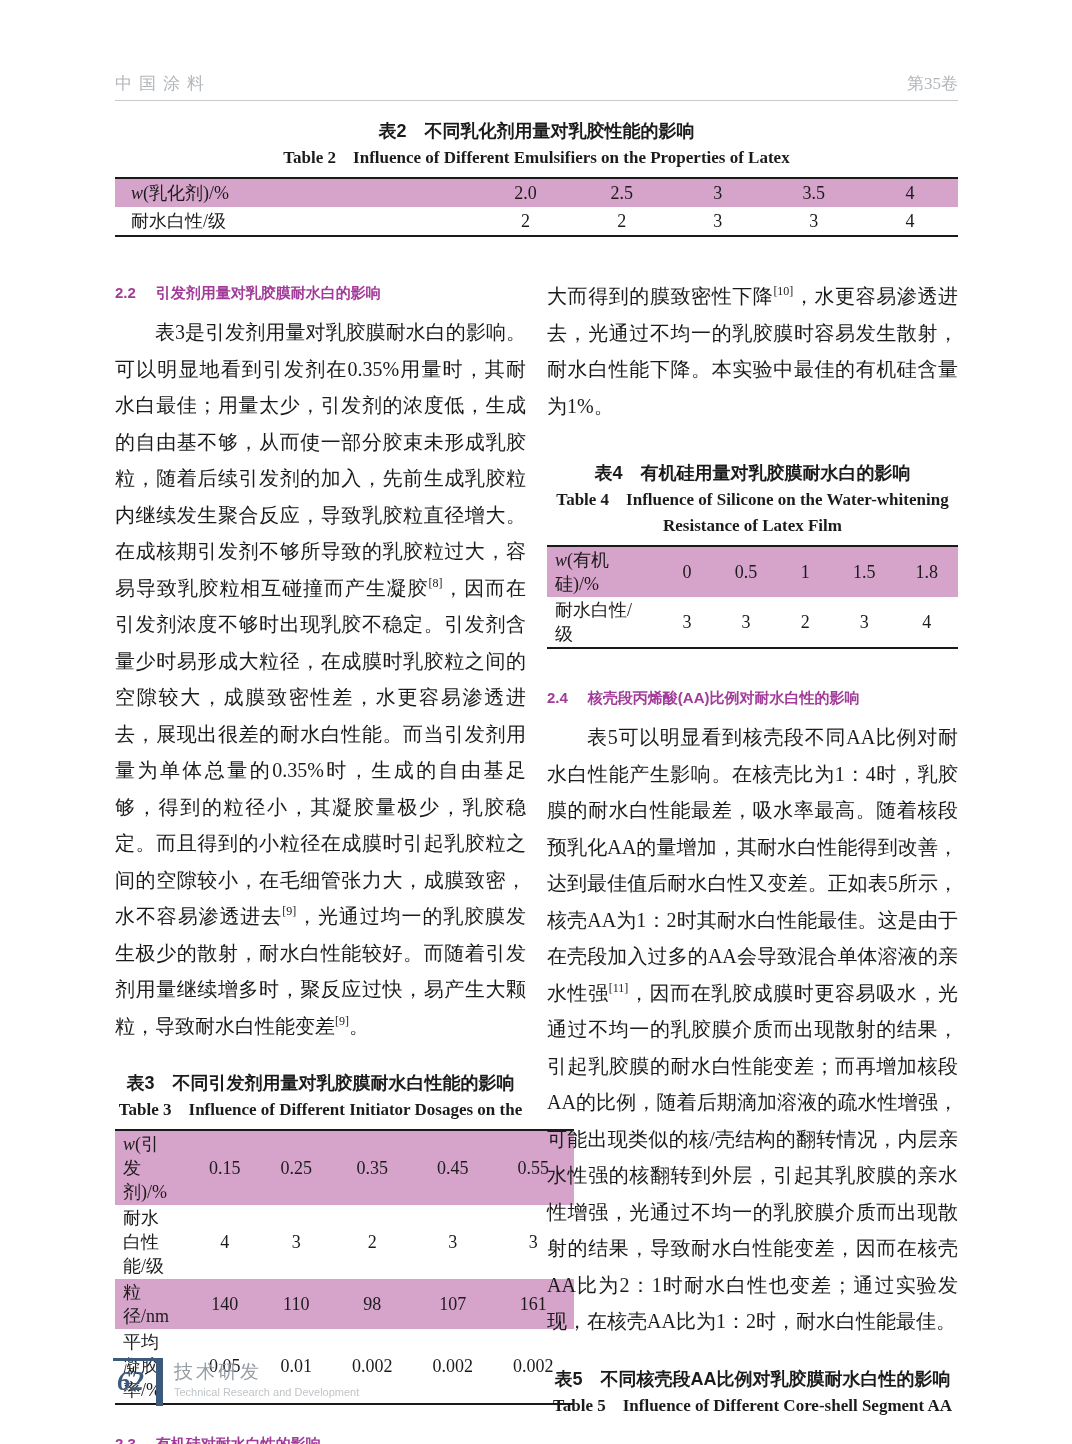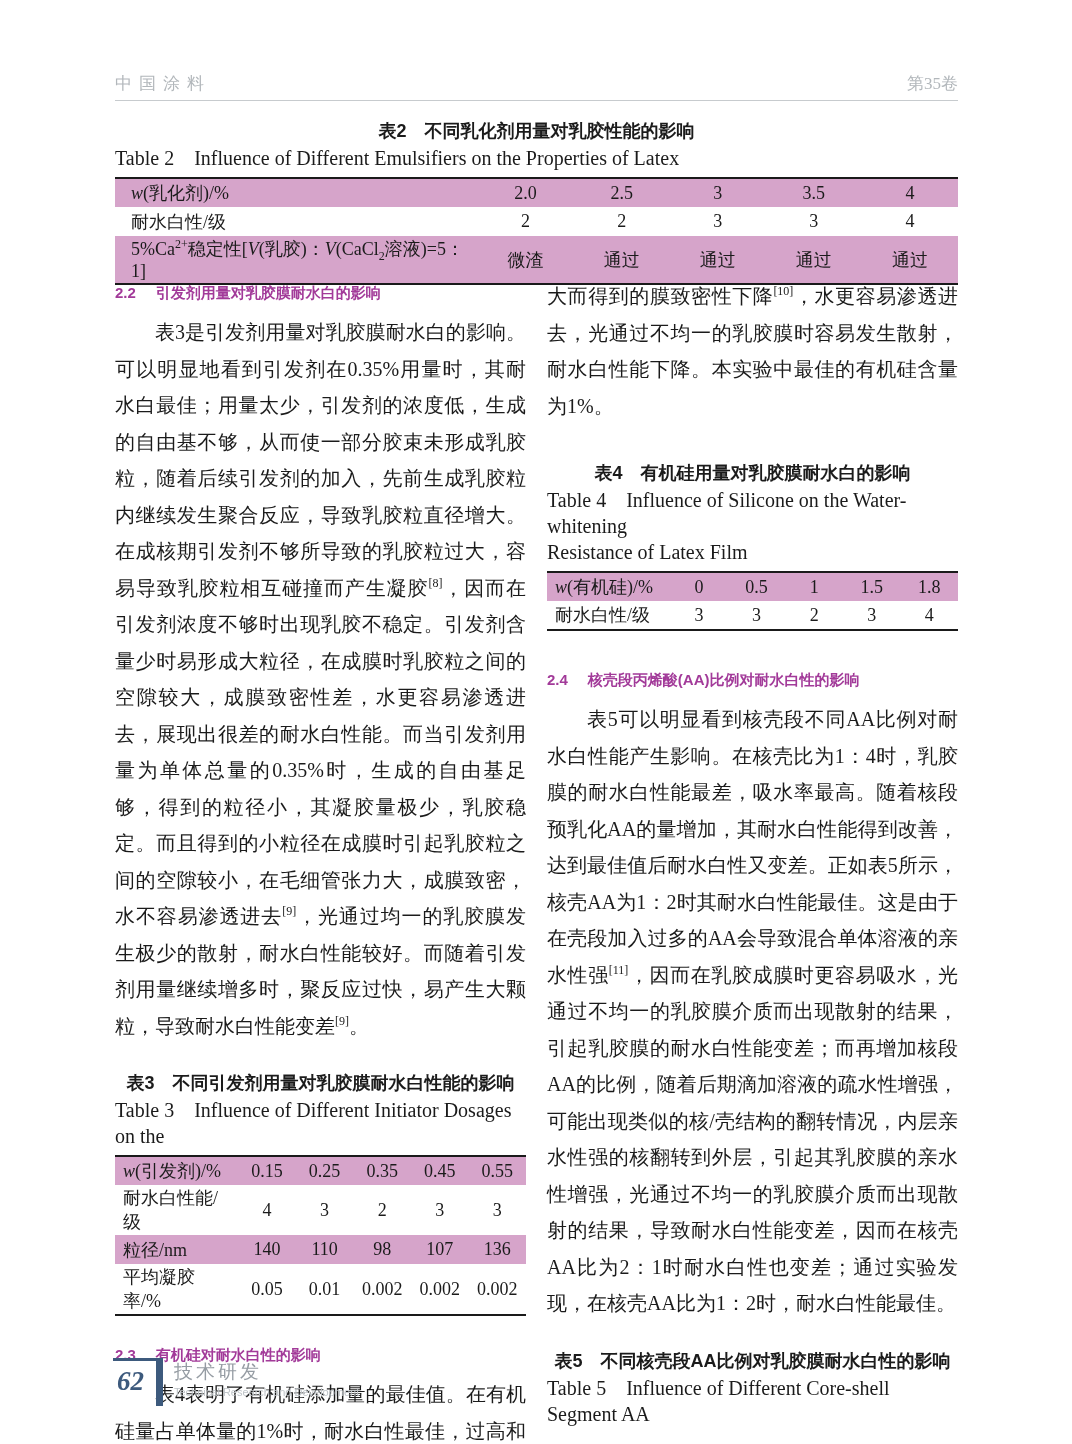--- a/index.html
+++ b/index.html
@@ -14,24 +14,24 @@
     position:absolute; left:115px; right:114px; top:72px;
     display:flex; justify-content:space-between; align-items:flex-end;
     border-bottom:1px solid #c7cbce; padding-bottom:5px;
     color:#b2b7bb; font-size:17px;
   }
   .runhead .jname { letter-spacing:7px; }
   
   .t2block { position:absolute; left:115px; right:114px; top:118px; }
   .tbl-title-zh { text-align:center; font-family:"Liberation Sans","DejaVu Sans",sans-serif;
     font-weight:bold; font-size:18px; line-height:27px; }
-  .tbl-title-en { text-align:left; font-weight:normal; font-size:20px; line-height:26px; }
+  .tbl-title-en { text-align:center; font-weight:bold; font-size:17px; line-height:26px; }
   table { width:100%; border-collapse:collapse; border-top:2px solid #1a1a1a;
     border-bottom:2px solid #1a1a1a; font-size:18px; margin-top:6px; }
-  td { text-align:center; height:29px; padding:1px 8px; }
+  td { text-align:center; height:29px; padding:1px 20px; }
   td.lbl { text-align:left; padding-left:16px; }
   tr.pink { background:#d6a4ca; }
   .sup { vertical-align:super; font-size:12px; line-height:0; }
   .sub { vertical-align:sub; font-size:12px; line-height:0; }
   i.vit { font-style:italic; }
   .t2 td.lbl { width:43%; }
   .t2 td.val { width:11.4%;font-family:Liberation Serif, serif; }
   .ct td.lbl { width:30%; padding-left:8px; }
   .ct td.val { width:14%; }
   
@@ -78,28 +78,20 @@
         <td class="val">4</td>
       </tr>
       <tr>
         <td class="lbl">耐水白性/级</td>
         <td class="val">2</td>
         <td class="val">2</td>
         <td class="val">3</td>
         <td class="val">3</td>
         <td class="val">4</td>
       </tr>
-      <tr class="pink">
-        <td class="lbl"><span>5%Ca</span><span class="sup">2+</span><span>稳定性[</span><i class="vit">V</i><span>(乳胶)：</span><i class="vit">V</i><span>(CaCl</span><span class="sub">2</span><span>溶液)=5：1]</span></td>
-        <td class="val">微渣</td>
-        <td class="val">通过</td>
-        <td class="val">通过</td>
-        <td class="val">通过</td>
-        <td class="val">通过</td>
-      </tr>
     </tbody>
       </table>
   </div>
 
   <div class="cols">
 
     <div class="col">
       <div class="sec-head">
         <span class="num">2.2</span><span>引发剂用量对乳胶膜耐水白的影响</span>
       </div>
@@ -125,21 +117,21 @@
             <td class="val">2</td>
             <td class="val">3</td>
             <td class="val">3</td>
           </tr>
           <tr class="pink">
             <td class="lbl">粒径/nm</td>
             <td class="val">140</td>
             <td class="val">110</td>
             <td class="val">98</td>
             <td class="val">107</td>
-            <td class="val">136</td>
+            <td class="val">161</td>
           </tr>
           <tr>
             <td class="lbl">平均凝胶率/%</td>
             <td class="val">0.05</td>
             <td class="val">0.01</td>
             <td class="val">0.002</td>
             <td class="val">0.002</td>
             <td class="val">0.002</td>
           </tr>
         </tbody>

